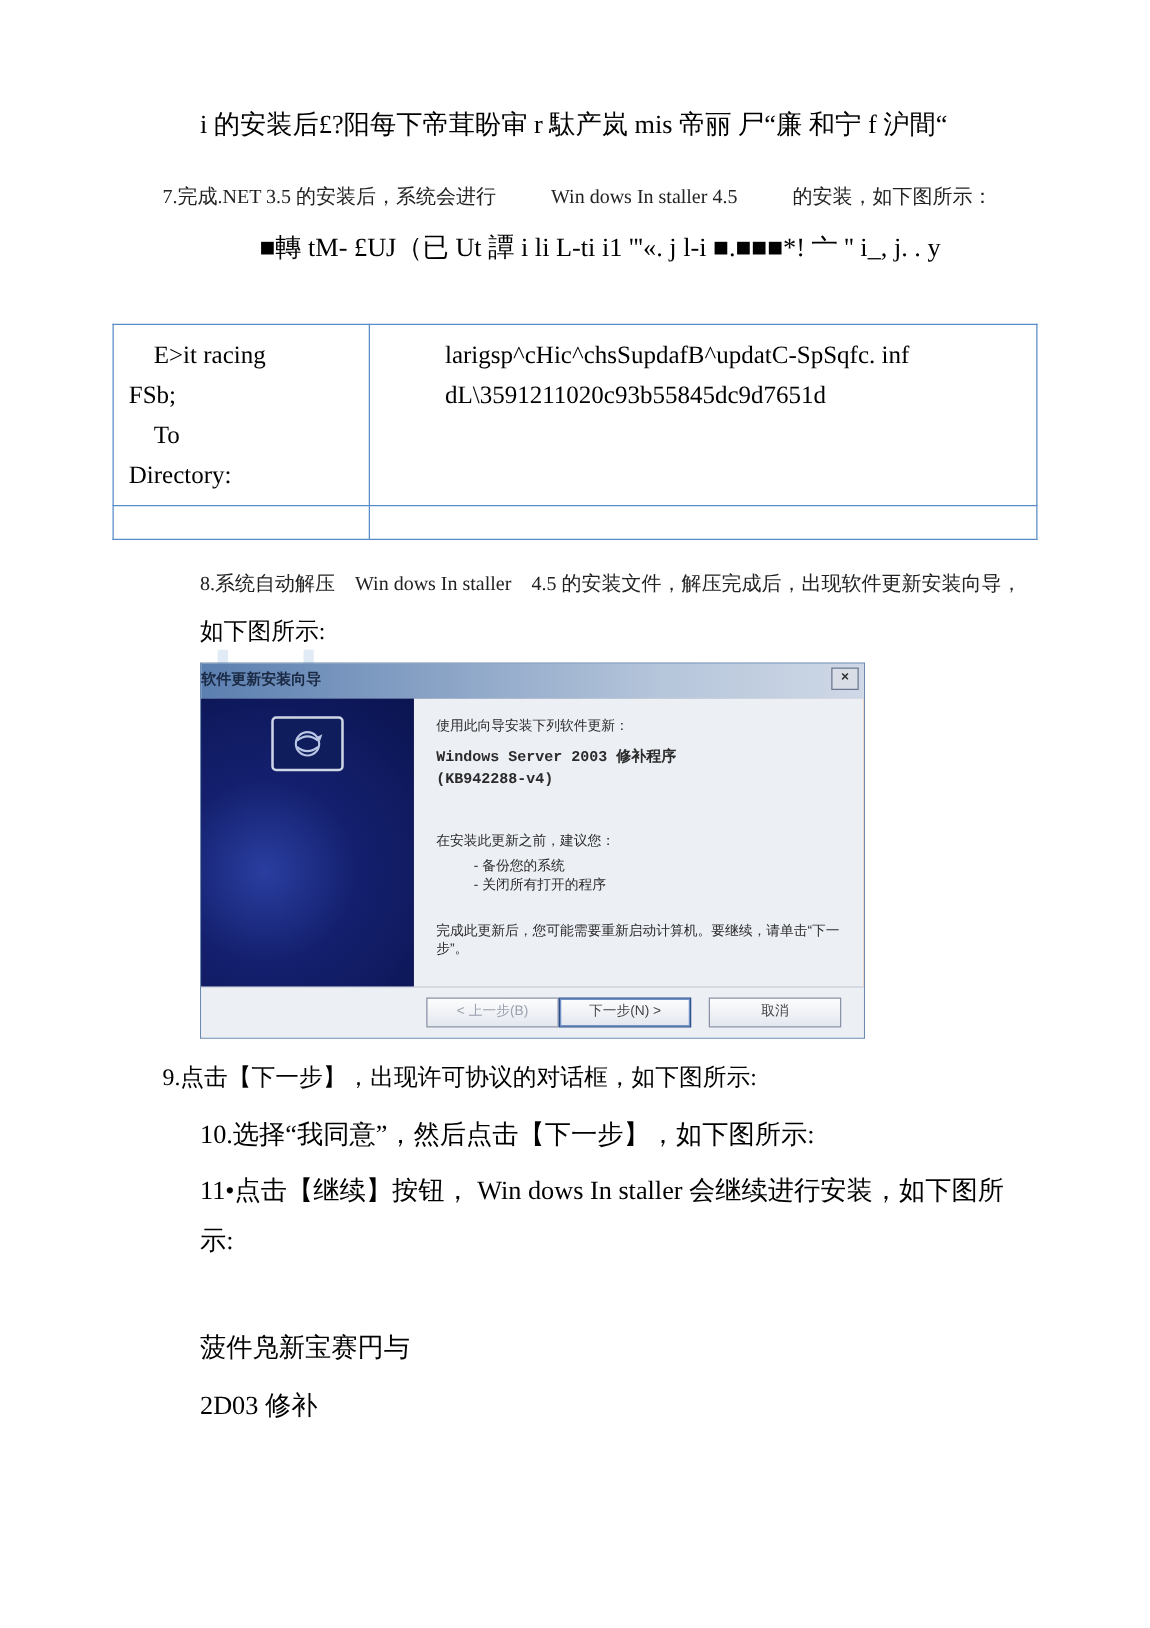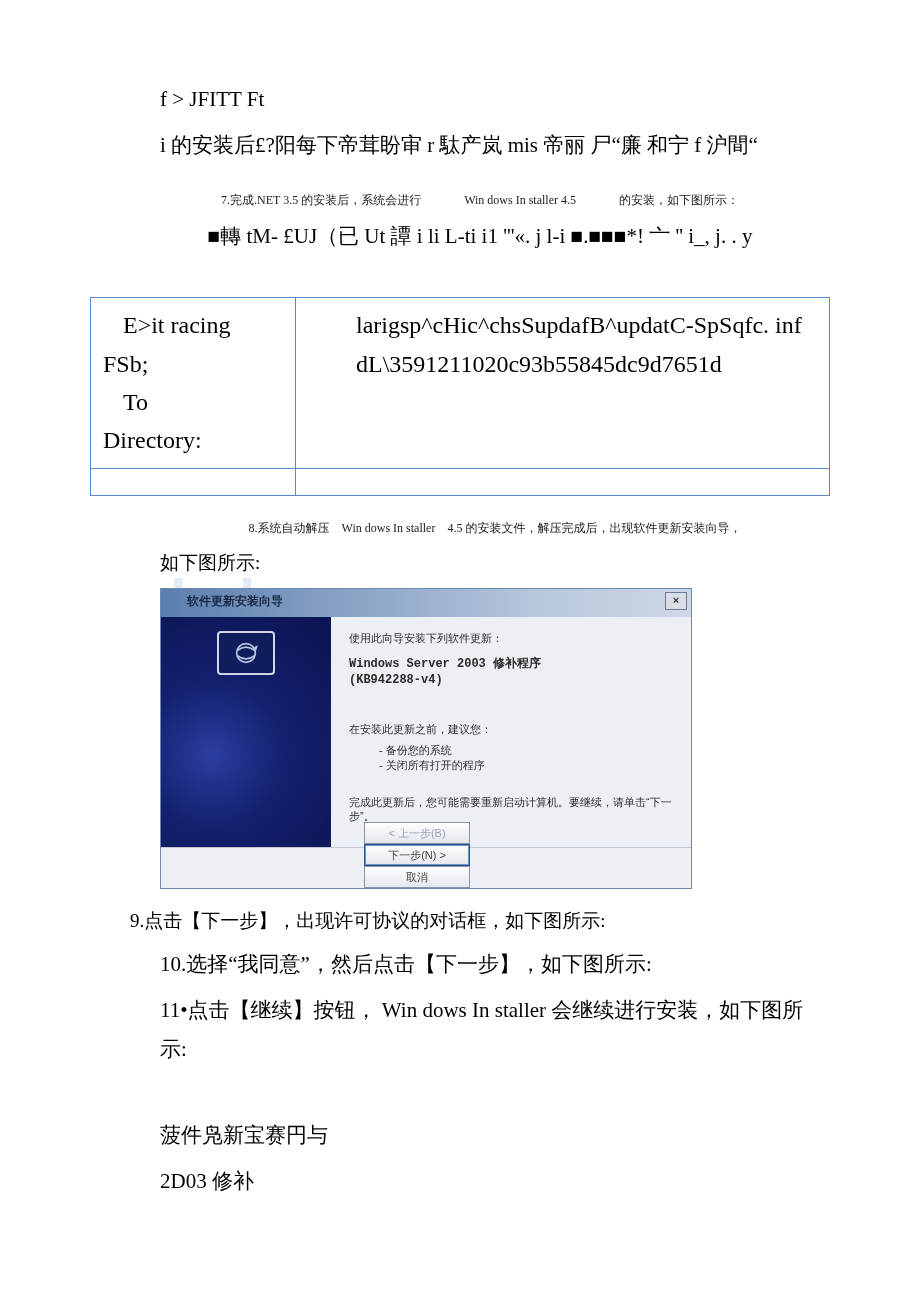--- a/index.html
+++ b/index.html
@@ -17,36 +17,35 @@
   }
   .line {
     margin: 0 0 6px 0;
   }
   .indent1 { padding-left: 70px; }
   .big {
     font-size: 21px;
     line-height: 1.9;
   }
   .small {
-    font-size: 12px;
+    font-size: 16px;
     line-height: 1.8;
     color: #222;
-    text-align: center;
   }
   .small .spacer { display:inline-block; width:40px; }
   table.box {
     border-collapse: collapse;
     width: 100%;
     margin: 16px 0 22px 0;
   }
   table.box td {
     border: 1px solid #588bc8;
     padding: 8px 12px;
     vertical-align: top;
-    font-size: 24px;
+    font-size: 20px;
     line-height: 1.6;
   }
   table.box td.left { width: 180px; }
   table.box td.left .sub { display:block; padding-left: 20px; }
   table.box td.right { padding-left: 60px; }
   table.box tr.spacer td { height: 26px; padding:0; }
 
   
   .wizard {
     width: 530px;
@@ -54,21 +53,21 @@
     border: 1px solid #6b8ab0;
     font-family: "SimSun", sans-serif;
     position: relative;
   }
   .wizard-titlebar {
     height: 24px;
     background: linear-gradient(to right, #5b7fb0, #b6c6db 70%, #cfd8e6);
     color: #1b2a44;
     font-size: 12px;
     font-weight: bold;
-    padding: 4px 8px 0 26px;
+    padding: 4px 8px 0 0;
     position: relative;
   }
   .wizard-close {
     position: absolute;
     right: 4px; top: 3px;
     width: 20px; height: 16px;
     border: 1px solid #6b7892;
     background: #d8dde6;
     font-size: 11px;
     line-height: 14px;
@@ -118,21 +117,20 @@
   .wizard-right .note { line-height:1.35; }
   .wizard-footer {
     height: 40px;
     background: #eceff4;
     border-top: 1px solid #c2c8d4;
     display:flex;
     justify-content:flex-end;
     align-items:center;
     padding-right: 18px;
     gap: 0;
-    flex-direction: column;
   }
   .wizard-footer .btn {
     height: 22px;
     min-width: 88px;
     border: 1px solid #8a93a6;
     background: linear-gradient(#fdfdfe, #e3e7ee);
     font-size: 11px;
     text-align: center;
     line-height: 20px;
     color: #444;
@@ -161,21 +159,20 @@
 
   .para-gap { height: 18px; }
   .para-gap-lg { height: 40px; }
 
 </style>
 </head>
 <body>
 
 <div class="page">
 
-  <p class="line big indent1">f &gt; JFITT Ft</p>
 
   <p class="line big" style="padding-left:70px; text-indent:0;">i 的安装后£?阳每下帝茸盼审 r 駄产岚 mis 帝丽 尸“廉 和宁 f 沪間“</p>
 
   <div class="para-gap"></div>
 
   <p class="line small" style="padding-left:40px;">
     <span>7.完成.NET 3.5 的安装后，系统会进行</span><span class="spacer"></span>
     <span>Win dows In staller 4.5</span><span class="spacer"></span>
     <span>的安装，如下图所示：</span>
   </p>

